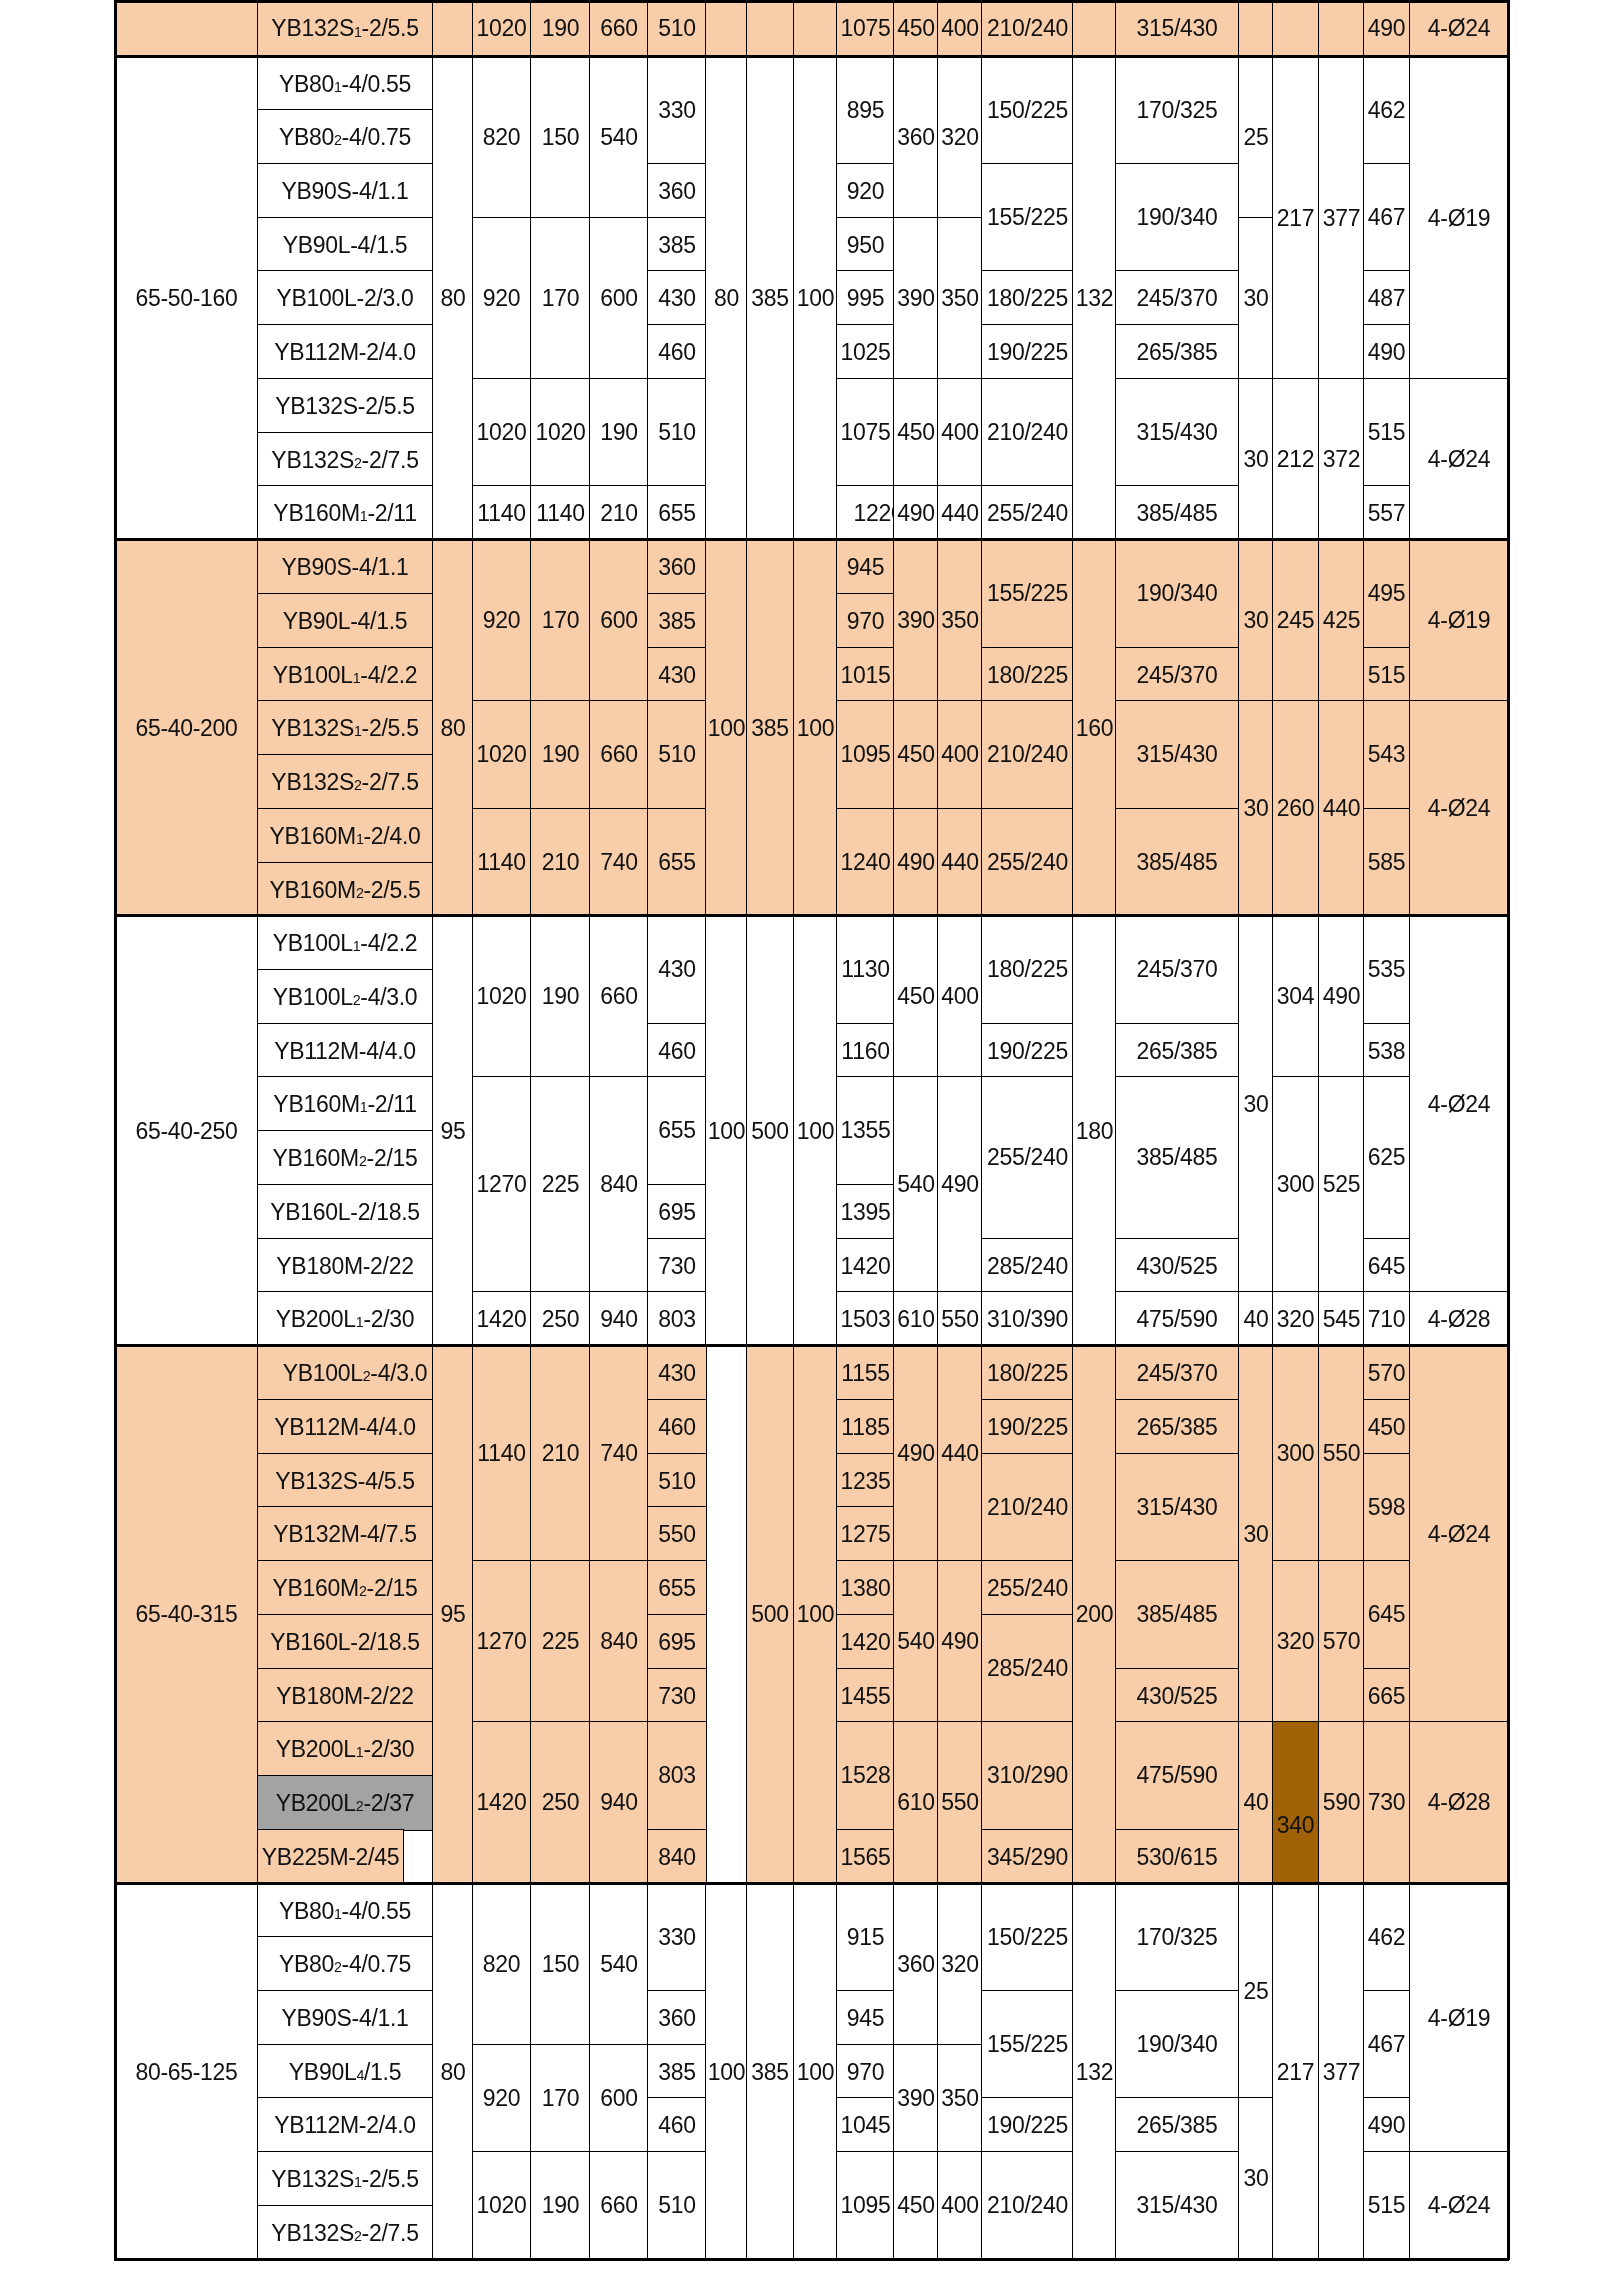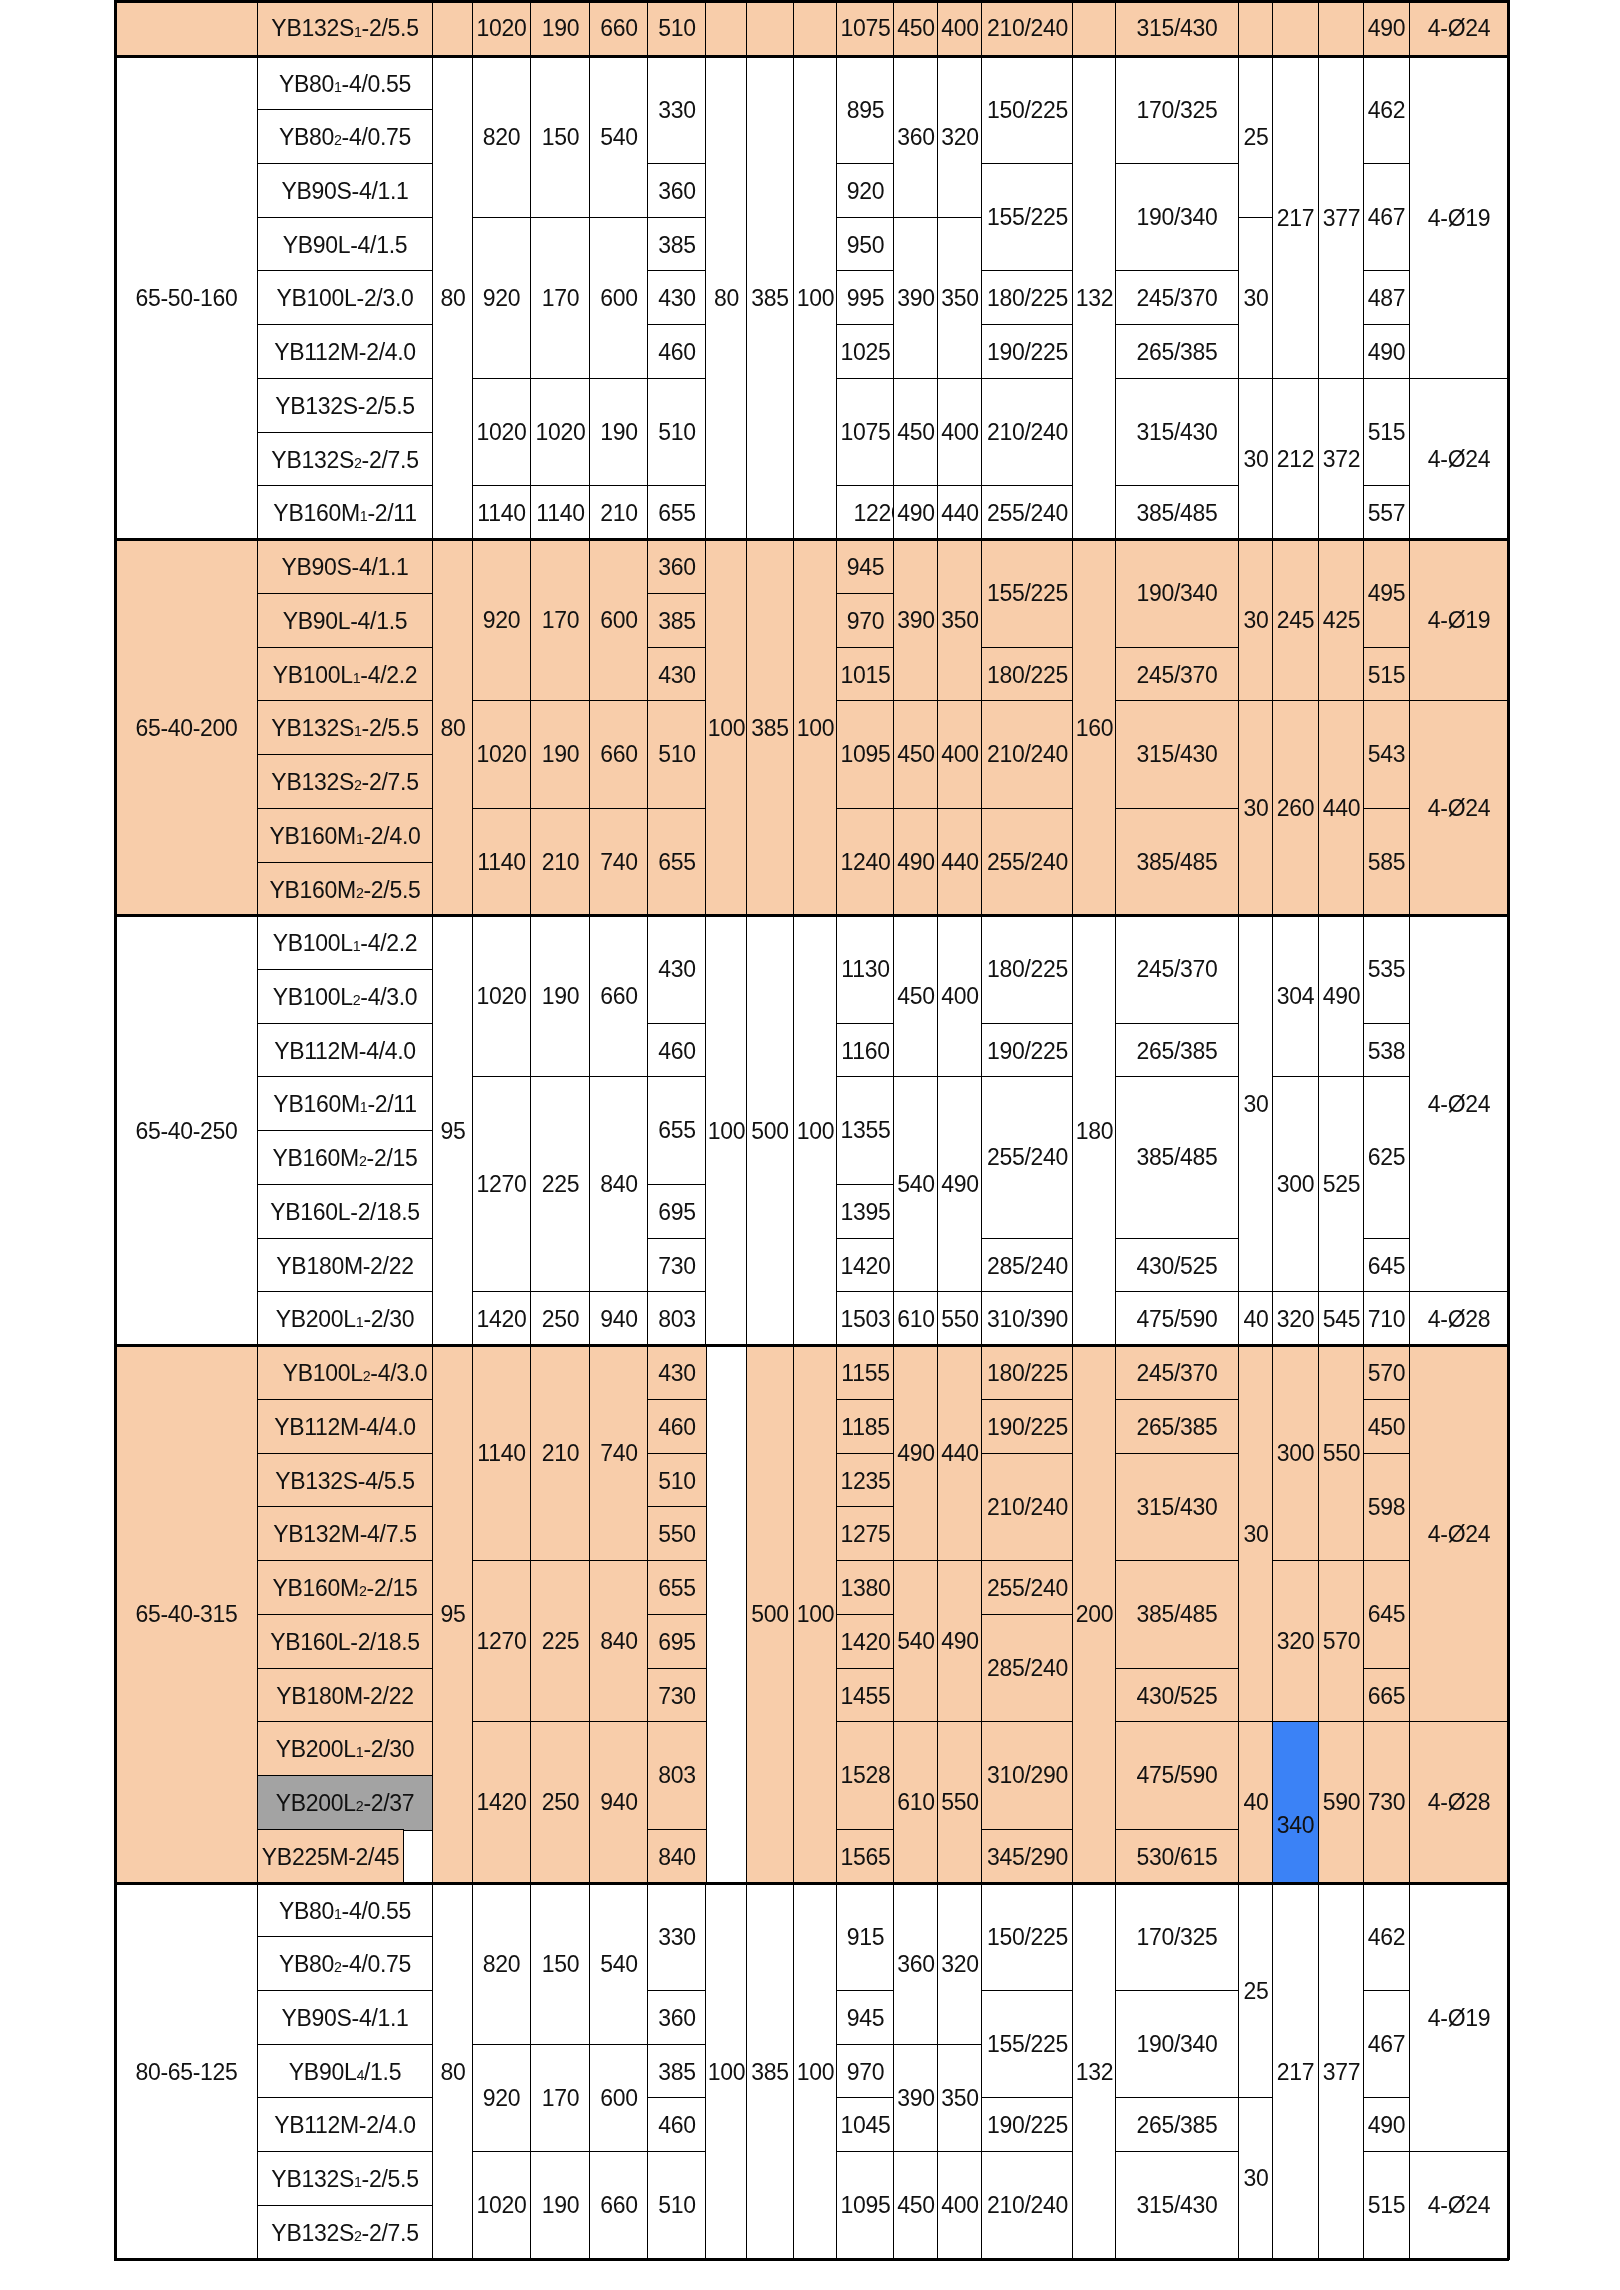--- a/index.html
+++ b/index.html
@@ -321,21 +321,21 @@
       <div class="cell" style="left: 1001px; top: 1399px; width: 124px; height: 56px; background: rgb(248, 205, 170);">265/385</div>
       <div class="cell" style="left: 1001px; top: 1453px; width: 124px; height: 109px; background: rgb(248, 205, 170);">315/430</div>
       <div class="cell" style="left: 1001px; top: 1560px; width: 124px; height: 109px; background: rgb(248, 205, 170);">385/485</div>
       <div class="cell" style="left: 1001px; top: 1668px; width: 124px; height: 56px; background: rgb(248, 205, 170);">430/525</div>
       <div class="cell" style="left: 1001px; top: 1721px; width: 124px; height: 109px; background: rgb(248, 205, 170);">475/590</div>
       <div class="cell" style="left: 1001px; top: 1829px; width: 124px; height: 56px; background: rgb(248, 205, 170);">530/615</div>
       <div class="cell" style="left: 1124px; top: 1345px; width: 36px; height: 378px; background: rgb(248, 205, 170);">30</div>
       <div class="cell" style="left: 1124px; top: 1721px; width: 36px; height: 163px; background: rgb(248, 205, 170);">40</div>
       <div class="cell" style="left: 1158px; top: 1345px; width: 47px; height: 217px; background: rgb(248, 205, 170);">300</div>
       <div class="cell" style="left: 1158px; top: 1560px; width: 47px; height: 163px; background: rgb(248, 205, 170);">320</div>
-      <div class="cell" style="left: 1158px; top: 1721px; width: 47px; height: 209px; background: #3b82f6;">340</div>
+      <div class="cell" style="left: 1158px; top: 1721px; width: 47px; height: 209px; background: #a16207;">340</div>
       <div class="cell" style="left: 1204px; top: 1345px; width: 47px; height: 217px; background: rgb(248, 205, 170);">550</div>
       <div class="cell" style="left: 1204px; top: 1560px; width: 47px; height: 163px; background: rgb(248, 205, 170);">570</div>
       <div class="cell" style="left: 1204px; top: 1721px; width: 47px; height: 163px; background: rgb(248, 205, 170);">590</div>
       <div class="cell" style="left: 1249px; top: 1345px; width: 47px; height: 56px; background: rgb(248, 205, 170);">570</div>
       <div class="cell" style="left: 1249px; top: 1399px; width: 47px; height: 56px; background: rgb(248, 205, 170);">450</div>
       <div class="cell" style="left: 1249px; top: 1453px; width: 47px; height: 109px; background: rgb(248, 205, 170);">598</div>
       <div class="cell" style="left: 1249px; top: 1560px; width: 47px; height: 109px; background: rgb(248, 205, 170);">645</div>
       <div class="cell" style="left: 1249px; top: 1668px; width: 47px; height: 56px; background: rgb(248, 205, 170);">665</div>
       <div class="cell" style="left: 1249px; top: 1721px; width: 47px; height: 163px; background: rgb(248, 205, 170);">730</div>
       <div class="cell" style="left: 1295px; top: 1345px; width: 100px; height: 378px; background: rgb(248, 205, 170);">4-Ø24</div>

